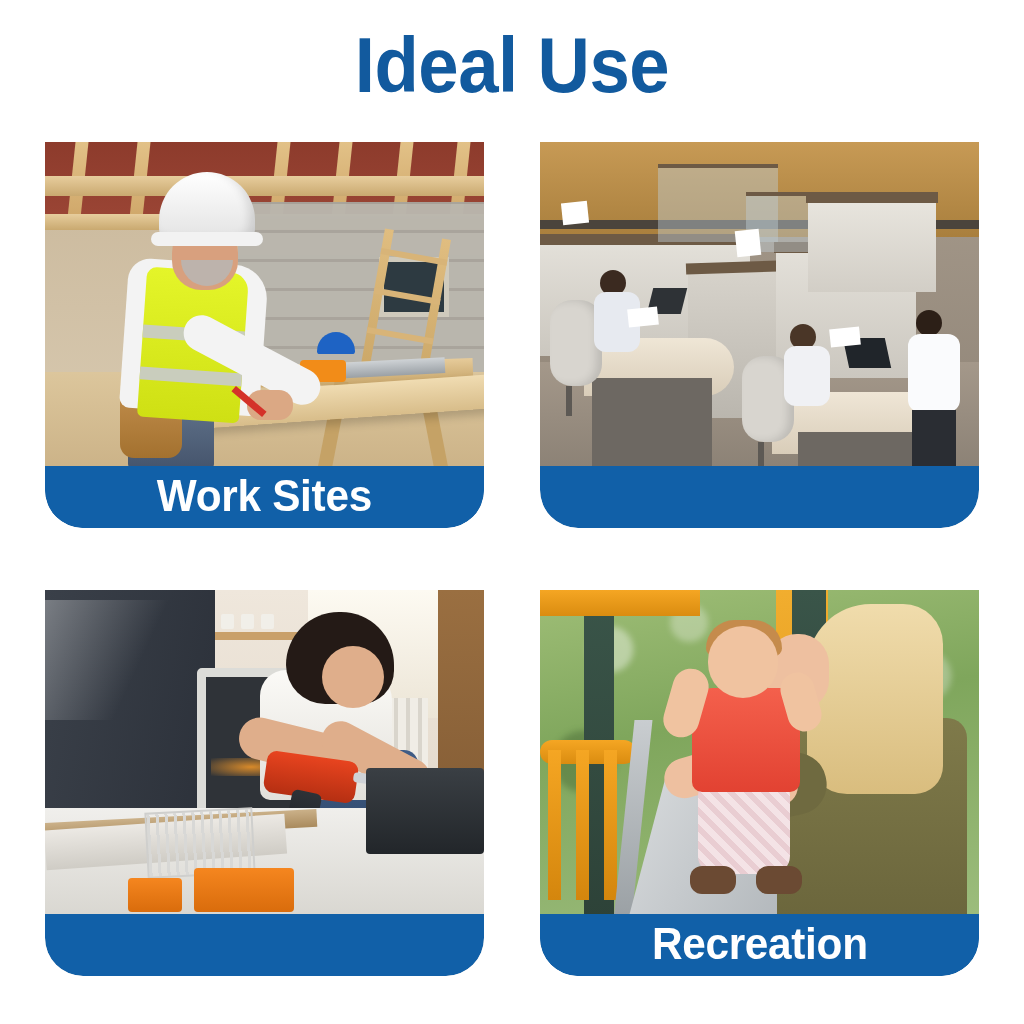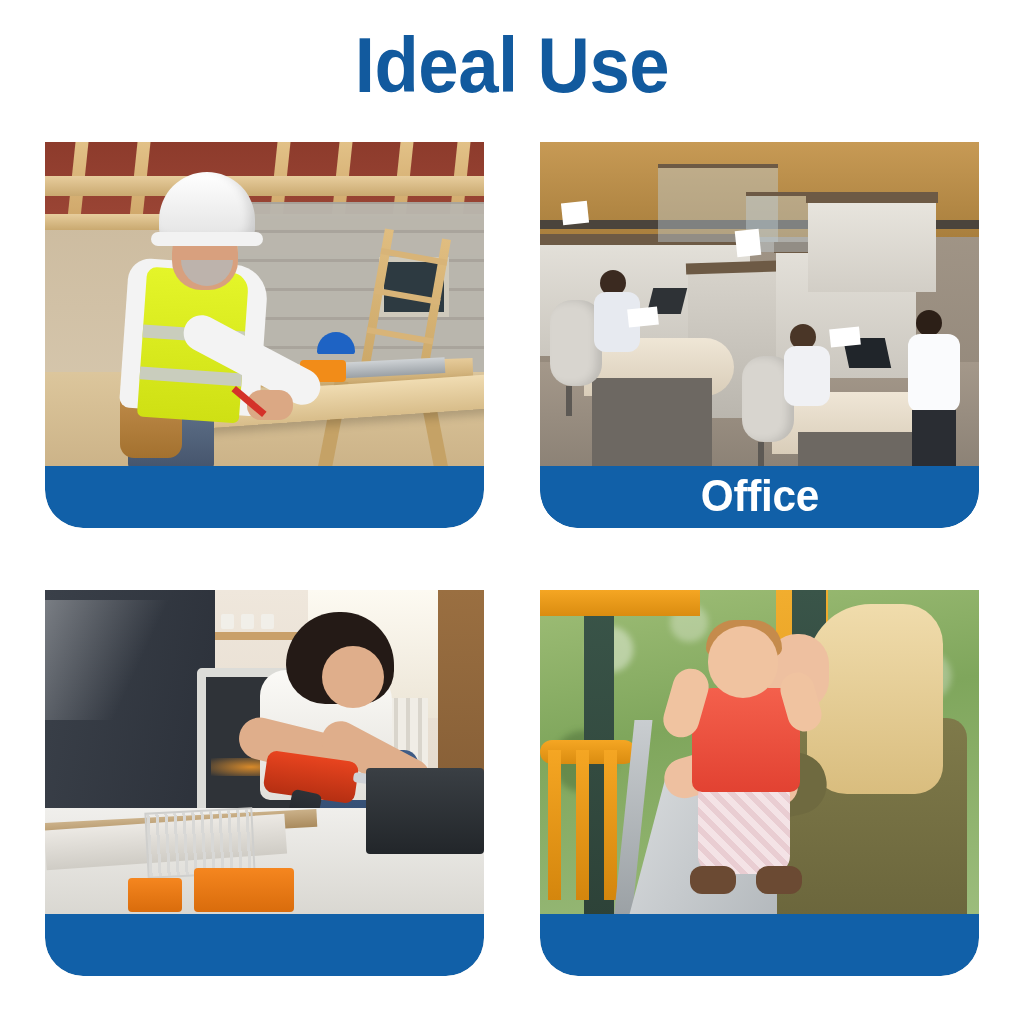--- a/index.html
+++ b/index.html
@@ -322,20 +322,23 @@
           <div class="vest"></div>
           <div class="arm"></div>
           <div class="hand"></div>
           <div class="pencil"></div>
           <div class="head"></div>
           <div class="beard"></div>
           <div class="helmet"></div>
         </div>
       </div>
       <div class="label-band"></div>
+      <div class="card-label">
+        <span>Work Sites</span>
+      </div>
     </div>
 
     <div class="card">
       <div class="photo">
         <div class="of">
           <div class="bgfloor"></div>
           <div class="bgrail"></div>
           <div class="floor"></div>
 
           <div class="cube" style="left:0;top:96px;width:210px;height:118px;"></div>
@@ -380,23 +383,20 @@
             <div class="h" style="left:8px;top:0;background:#2c1f17;"></div>
             <div class="b" style="left:0;top:24px;width:52px;height:78px;background:#fafbfd;"></div>
           </div>
           <div class="ped" style="left:372px;top:268px;width:44px;height:62px;background:#2a2d33;"></div>
 
           <div class="pap" style="left:22px;top:60px;width:26px;height:22px;"></div>
           <div class="pap" style="left:196px;top:88px;width:24px;height:26px;"></div>
         </div>
       </div>
       <div class="label-band"></div>
-      <div class="card-label">
-        <span>Office</span>
-      </div>
     </div>
 
     <div class="card">
       <div class="photo">
         <div class="hm">
           <div class="window"></div>
           <div class="shelf"></div>
           <div class="mug" style="left:176px"></div>
           <div class="mug" style="left:196px"></div>
           <div class="mug" style="left:216px"></div>
@@ -455,16 +455,19 @@
             <div class="shoe" style="left:216px"></div>
             <div class="shirt"></div>
             <div class="armL"></div>
             <div class="armR"></div>
             <div class="hair"></div>
             <div class="head"></div>
           </div>
         </div>
       </div>
       <div class="label-band"></div>
+      <div class="card-label">
+        <span>Recreation</span>
+      </div>
     </div>
 
   </div>
 </div>
 
 </body></html>

